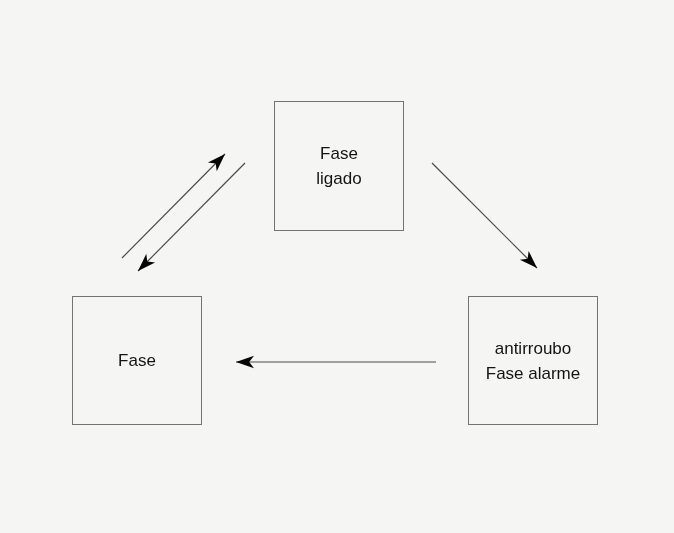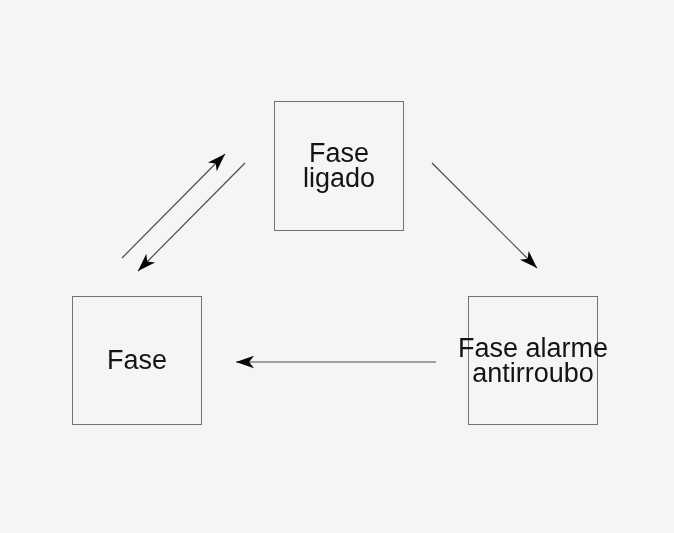--- a/index.html
+++ b/index.html
@@ -37,21 +37,21 @@
   .node {
     position: absolute;
     border: 1px solid var(--box-border);
     background: var(--box-fill);
     display: flex;
     flex-direction: column;
     align-items: center;
     justify-content: center;
     text-align: center;
     color: var(--text);
-    font-size: 27px;
+    font-size: 17px;
     line-height: 25px;
   }
   .node-ligado    { left: 274px; top: 101px; width: 130px; height: 130px; }
   .node-desligado { left: 72px;  top: 296px; width: 130px; height: 129px; }
   .node-alarme    { left: 468px; top: 296px; width: 130px; height: 129px; }
   .label-line { display: block; white-space: nowrap; }
 </style>
 </head>
 <body>
 
@@ -76,17 +76,17 @@
   <div class="node node-ligado">
     <span class="label-line">Fase</span>
     <span class="label-line">ligado</span>
   </div>
 
   <div class="node node-desligado">
     <span class="label-line">Fase</span>
   </div>
 
   <div class="node node-alarme">
+    <span class="label-line">antirroubo</span>
     <span class="label-line">Fase alarme</span>
-    <span class="label-line">antirroubo</span>
   </div>
 
 </div>
 
 </body></html>

